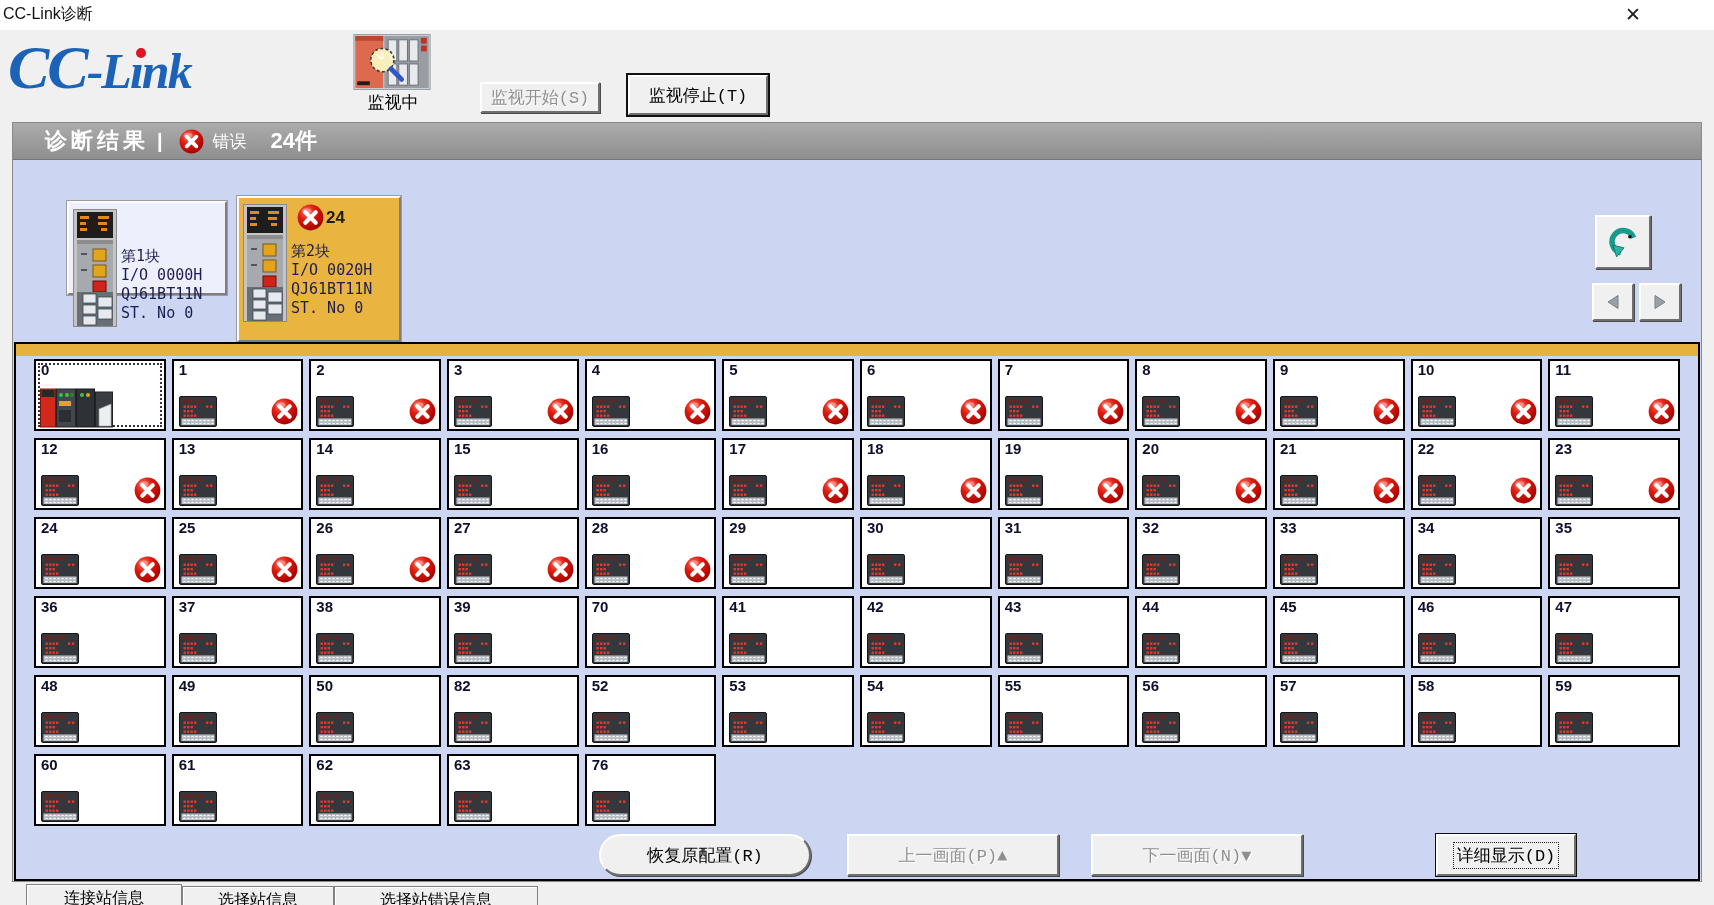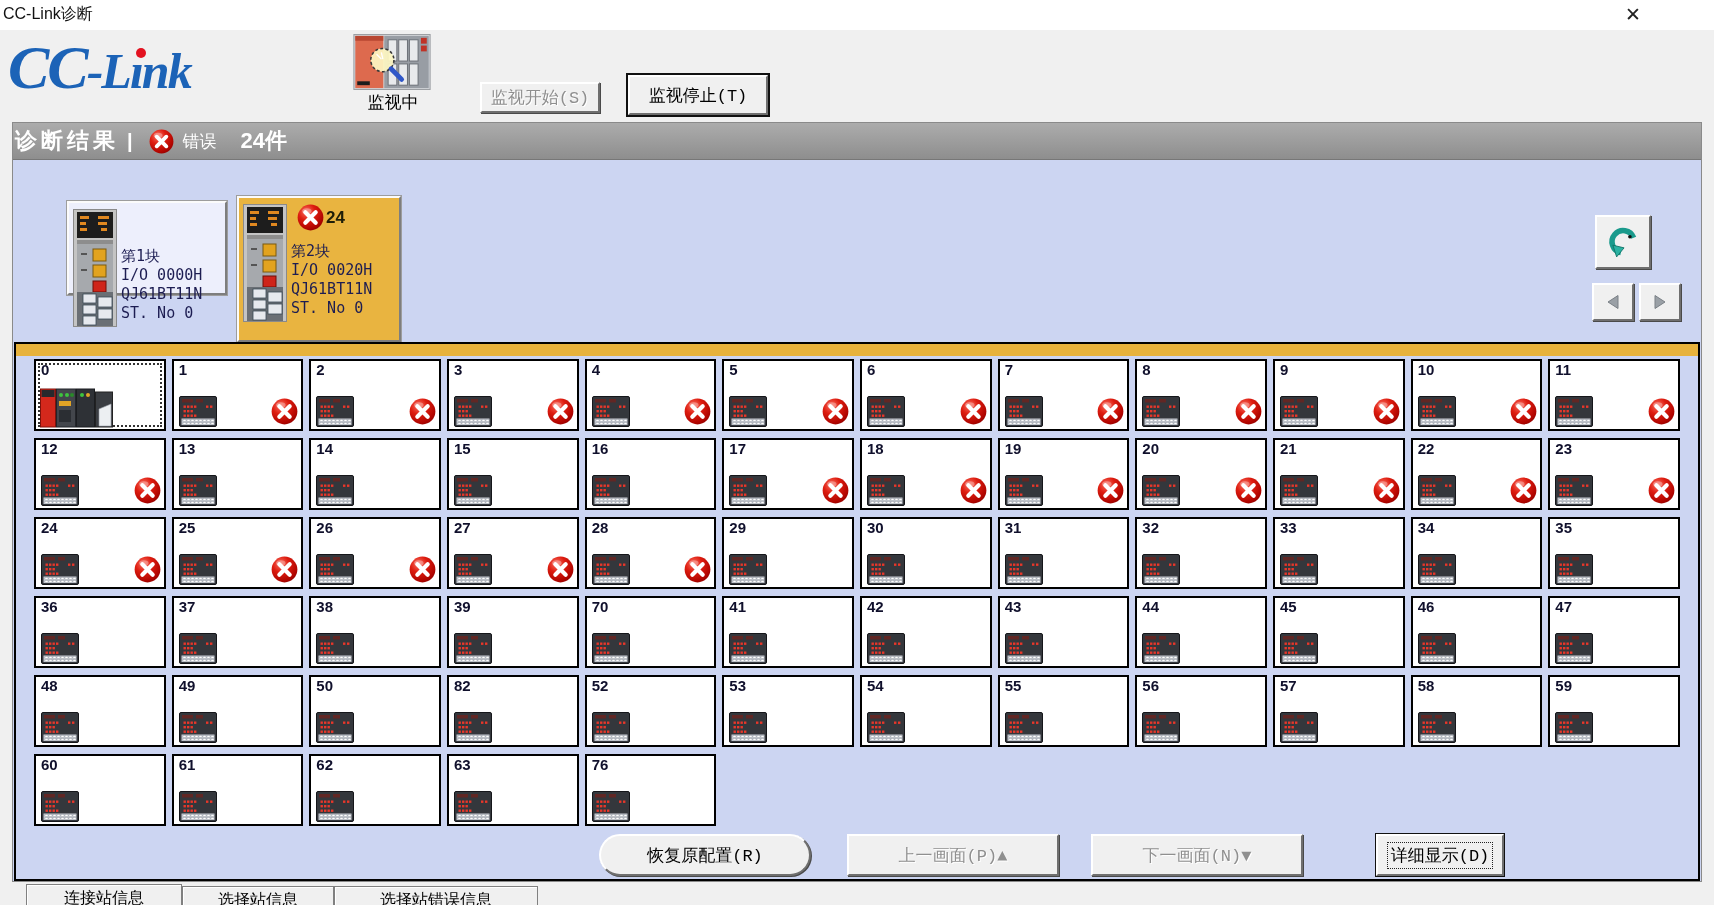--- a/index.html
+++ b/index.html
@@ -35,21 +35,21 @@
   }
   .btn-start { position:absolute; left:480px; top:52px; width:120px; height:31px; font-size:17px;
                color:#8f8f8f; text-shadow:1px 1px 0 #fff; }
   .btn-stop { position:absolute; left:628px; top:45px; width:140px; height:40px; font-size:17px;
               outline:2px solid #111; }
   
   .panel { position:absolute; left:12px; top:122px; width:1690px; height:760px;
            background:#ccd5f2; border:1px solid #8a8a8a; }
   .phead { position:absolute; left:0; top:0; width:100%; height:37px;
            background:linear-gradient(#acacac,#8e8e8e); border-bottom:1px solid #777;
-           display:flex; align-items:center; padding-left:2px; color:#fff; }
+           display:flex; align-items:center; padding-left:32px; color:#fff; }
   .phead .ptitle { font-size:22px; font-weight:bold; letter-spacing:4px; }
   .phead .psep { font-size:20px; margin:0 16px 0 8px; font-weight:bold; }
   .phead .erricon { width:25px; height:25px; margin-right:9px; }
   .phead .elabel { font-size:17px; }
   .phead .ecount { font-size:22px; margin-left:24px;font-weight:bold; }
   
   .card { position:absolute; border:2px solid; border-color:#fbfbfb #7e7e7e #7e7e7e #fbfbfb;
           box-shadow:0 0 0 1px #9d9d9d; cursor:default; }
   .card1 { left:54px; top:78px; width:160px; height:94px; background:#edeffc; }
   .card2 { left:224px; top:73px; width:164px; height:146px; background:#e9b440; }
@@ -75,21 +75,21 @@
   .cellnum { position:absolute; left:5px; top:0px; font-size:15px; font-weight:bold; color:#10102c; }
   .dicon { position:absolute; left:5px; bottom:2px; width:38px; height:31px; }
   .cellerr { position:absolute; right:3px; bottom:4px; width:27px; height:27px; }
   .cell.master::after { content:""; position:absolute; inset:2px; border:2px dotted #333; }
   .micon { position:absolute; left:4px; bottom:1px; width:74px; height:40px; z-index:1; }
   
   .fbtn { position:absolute; height:42px; font-size:17px; }
   .fbtn-restore { left:583px; top:490px; width:212px;border-radius:21px; }
   .fbtn-prev { left:831px; top:490px; width:212px; color:#8f8f8f; text-shadow:1px 1px 0 #fff; }
   .fbtn-next { left:1075px; top:490px; width:212px; color:#8f8f8f; text-shadow:1px 1px 0 #fff; }
-  .fbtn-detail { left:1360px; top:490px; width:128px; outline:1px solid #111; position:absolute; }
+  .fbtn-detail { left:1420px; top:490px; width:140px; outline:1px solid #111; position:absolute; }
   .focusrect { display:inline-block; border:1px dotted #222; padding:1px 3px; }
   
   .tabsrow { position:absolute; left:26px; top:884px; display:flex; align-items:flex-start; }
   .tab { height:30px; background:#f0f0f0; border:1px solid #808080; border-bottom:none;
          box-shadow:inset 1px 1px 0 #ffffff; text-align:center; font-size:16px; padding-top:3px; }
   .tab.selected { width:156px; z-index:2; }
   .tab:not(.selected) { margin-top:2px; }
   .tab.t2 { width:152px; }
   .tab.t3 { width:204px; }
   svg { display:block; }

